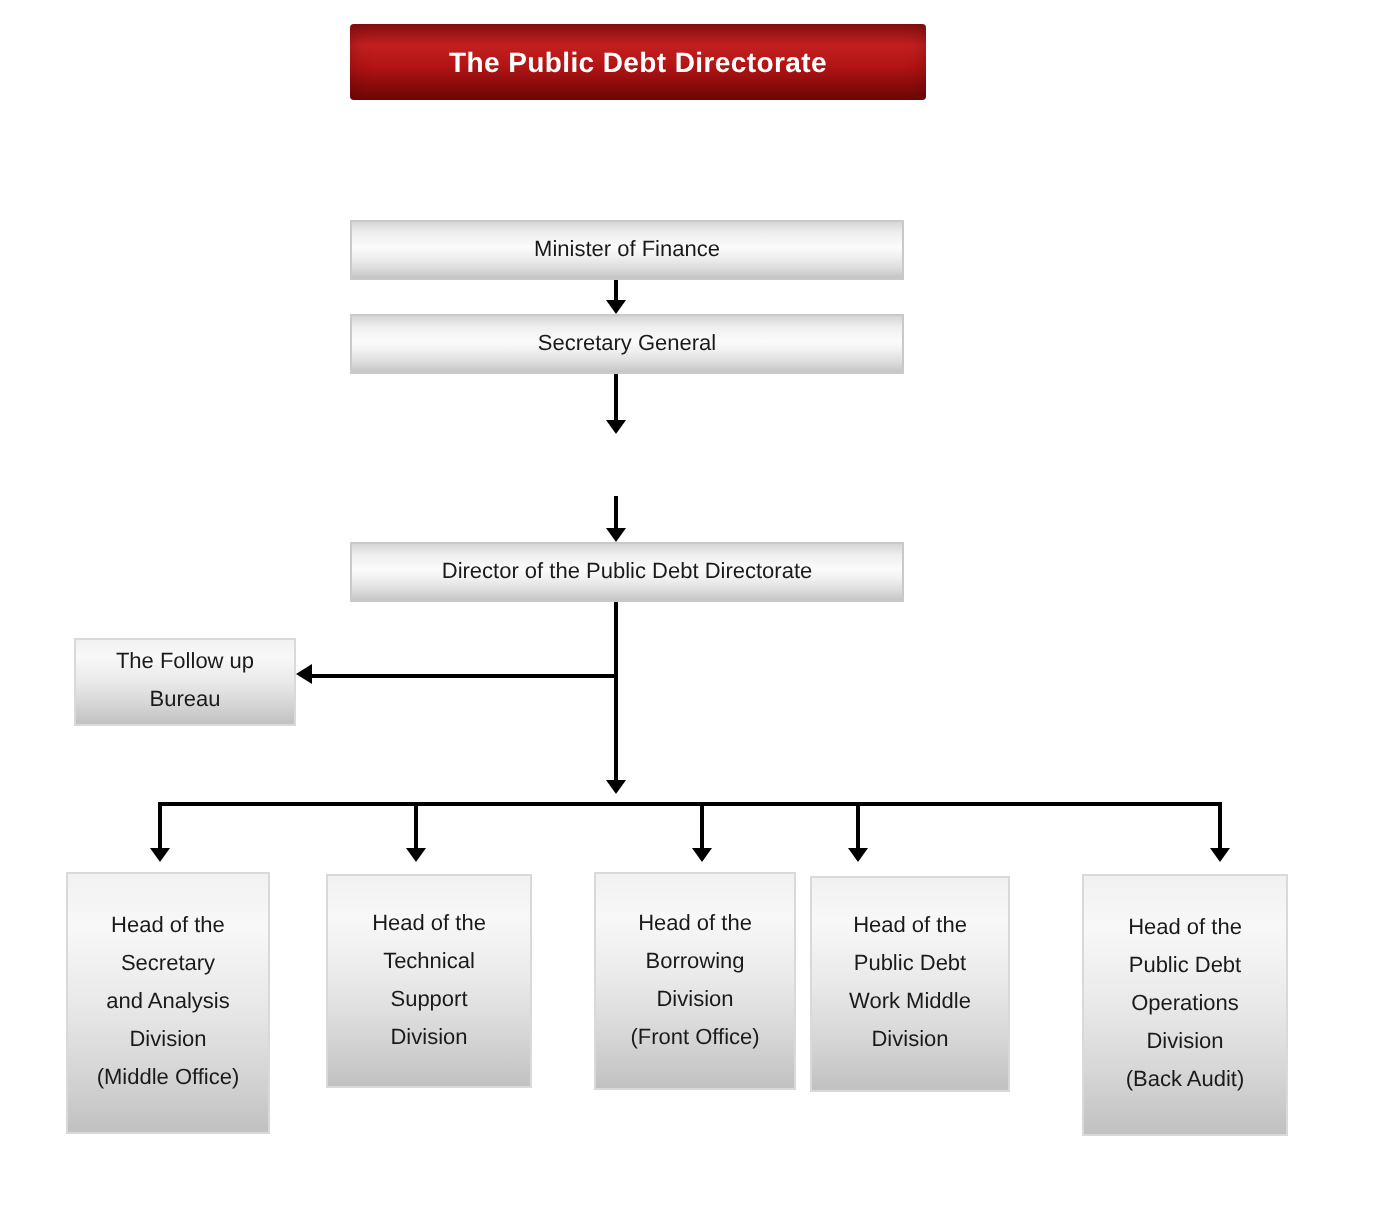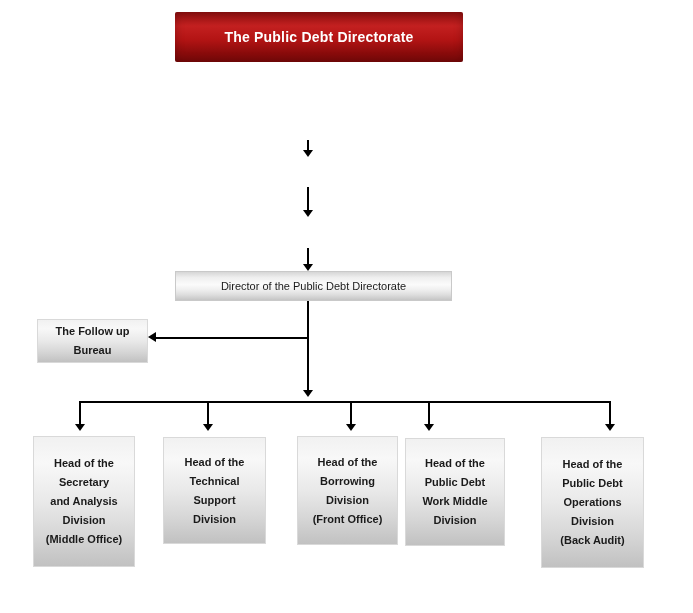--- a/index.html
+++ b/index.html
@@ -6,21 +6,21 @@
   .stage{
     position:relative;
     width:693px;height:613px;
     background:#ffffff;
     font-family:"Liberation Sans", sans-serif;
     color:#151515;
     overflow:hidden;
   }
   
   .banner{
-    position:absolute;left:175px;top:12px;width:288px;height:50px;
+    position:absolute;left:175px;top:12px;width:288px;height:38px;
     background:linear-gradient(180deg,#8e1010 0%,#c32020 28%,#b31414 55%,#8d0c0c 80%,#760808 100%);
     box-shadow:inset 0 0 10px rgba(60,0,0,.35);
     border-radius:2px;
     display:flex;align-items:center;justify-content:center;
   }
   .banner span{
     color:#ffffff;font-size:14px;font-weight:bold;letter-spacing:.2px;
   }
   
   .node{
@@ -33,21 +33,21 @@
   }
   .bar{
     left:175px;width:277px;height:30px;
     background:linear-gradient(180deg,#d6d6d6 0%,#efefef 20%,#fbfbfb 45%,#f0f0f0 62%,#dddddd 82%,#c5c5c5 100%);
     border-color:#c9c9c9;
   }
   .tall{
     background:linear-gradient(180deg,#f1f1f1 0%,#f8f8f8 20%,#e9e9e9 50%,#d6d6d6 76%,#c1c1c1 100%);
     border-color:#d9d9d9;
   }
-  .lines span{display:block;line-height:19px;font-weight:bold;}
+  .lines span{display:block;line-height:19px;}
   
   .vline{position:absolute;width:2px;background:#000000;}
   .hline{position:absolute;height:2px;background:#000000;}
   .arr-down{
     position:absolute;width:0;height:0;
     border-left:5px solid transparent;border-right:5px solid transparent;
     border-top:7px solid #000000;
   }
   .arr-left{
     position:absolute;width:0;height:0;
@@ -57,24 +57,30 @@
 </style>
 </head>
 <body>
 
 <div class="stage">
 
   <div class="banner">
     <span>The Public Debt Directorate</span>
   </div>
 
+  <div class="node bar" style="top:110px">
+    <span>Minister of Finance</span>
+  </div>
 
   <div class="vline" style="left:307px;top:140px;height:10px"></div>
   <div class="arr-down" style="left:303px;top:150px"></div>
 
+  <div class="node bar" style="top:157px">
+    <span>Secretary General</span>
+  </div>
 
   <div class="vline" style="left:307px;top:187px;height:23px"></div>
   <div class="arr-down" style="left:303px;top:210px"></div>
 
 
   <div class="vline" style="left:307px;top:248px;height:16px"></div>
   <div class="arr-down" style="left:303px;top:264px"></div>
 
   <div class="node bar" style="top:271px">
     <span>Director of the Public Debt Directorate</span>

